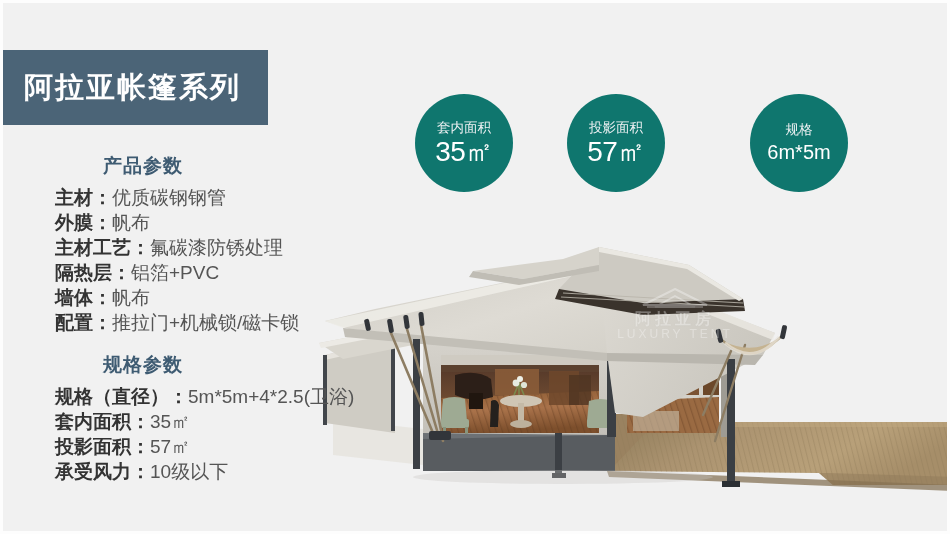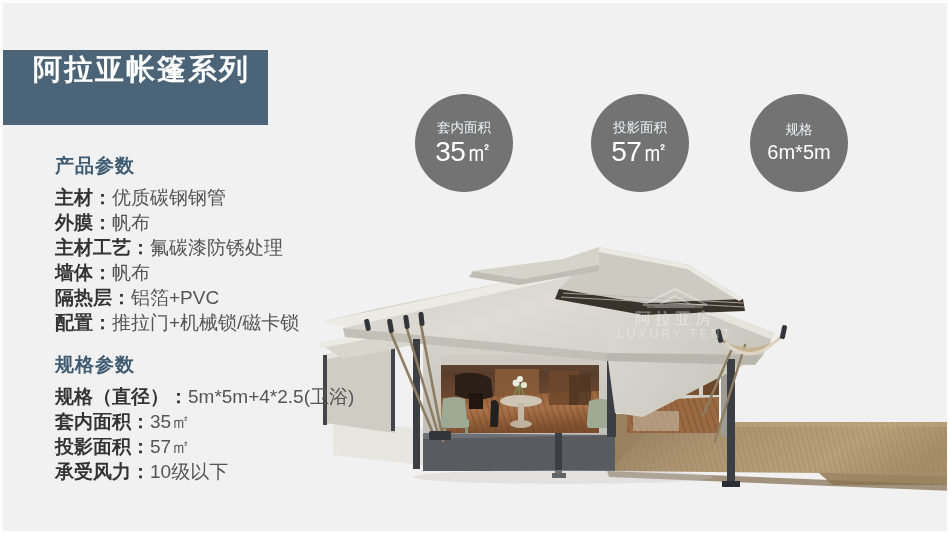--- a/index.html
+++ b/index.html
@@ -15,22 +15,22 @@
     background:#f1f1f1;
     overflow:hidden;
     border:3px solid #fdfdfd;
   }
 
   
   .banner{
     position:absolute; left:0; top:47px;
     width:265px; height:75px;
     background:#4b6477;
-    display:flex; align-items:flex-start;
-    padding-left:30px;
+    display:flex; align-items:center;
+    padding-left:21px;
     z-index:6;
   }
   .banner-text{
     color:#ffffff;
     font-size:29px;
     font-weight:bold;
     letter-spacing:2px;
     white-space:nowrap;
   }
 
@@ -41,47 +41,48 @@
     z-index:6;
   }
   .section{ padding-left:52px; }
   .section + .section{ margin-top:17px; }
   .sec-title{
     color:#3e5b72;
     font-size:19px;
     font-weight:bold;
     letter-spacing:1px;
     margin-bottom:6px;
+    margin-left:48px;
   }
   .spec-row{
     font-size:19px;
     line-height:25px;
     white-space:nowrap;
   }
   .spec-key{ color:#333333; font-weight:bold; }
   .spec-val{ color:#555555; font-weight:normal; }
 
   
   .circles{
     position:absolute; left:408px; top:88px;
     width:450px; height:104px;
     z-index:6;
   }
   .circle{
     position:absolute;
     width:98px; height:98px;
     border-radius:50%;
-    background:#737373;
+    background:#0f766e;
     display:flex; flex-direction:column;
     align-items:center; justify-content:center;
     color:#ffffff;
     text-align:center;
   }
   .c1{ left:4px;   top:3px; }
-  .c2{ left:180px; top:3px; }
+  .c2{ left:156px; top:3px; }
   .c3{ left:339px; top:3px; }
   .circle .cap{
     font-size:13.5px;
     line-height:15px;
     margin-bottom:2px;
     color:#eef1f3;
   }
   .circle .val{
     font-size:28px;
     line-height:30px;
@@ -321,24 +322,24 @@
       <div class="spec-row">
         <span class="spec-key">主材：</span><span class="spec-val">优质碳钢钢管</span>
       </div>
       <div class="spec-row">
         <span class="spec-key">外膜：</span><span class="spec-val">帆布</span>
       </div>
       <div class="spec-row">
         <span class="spec-key">主材工艺：</span><span class="spec-val">氟碳漆防锈处理</span>
       </div>
       <div class="spec-row">
+        <span class="spec-key">隔热层：</span><span class="spec-val">铝箔+PVC</span>
+      </div>
+      <div class="spec-row">
         <span class="spec-key">墙体：</span><span class="spec-val">帆布</span>
-      </div>
-      <div class="spec-row">
-        <span class="spec-key">隔热层：</span><span class="spec-val">铝箔+PVC</span>
       </div>
       <div class="spec-row">
         <span class="spec-key">配置：</span><span class="spec-val">推拉门+机械锁/磁卡锁</span>
       </div>
     </div>
 
     <div class="section">
       <div class="sec-title">规格参数</div>
       <div class="spec-row">
         <span class="spec-key">规格（直径）：</span><span class="spec-val">5m*5m+4*2.5(卫浴)</span>

